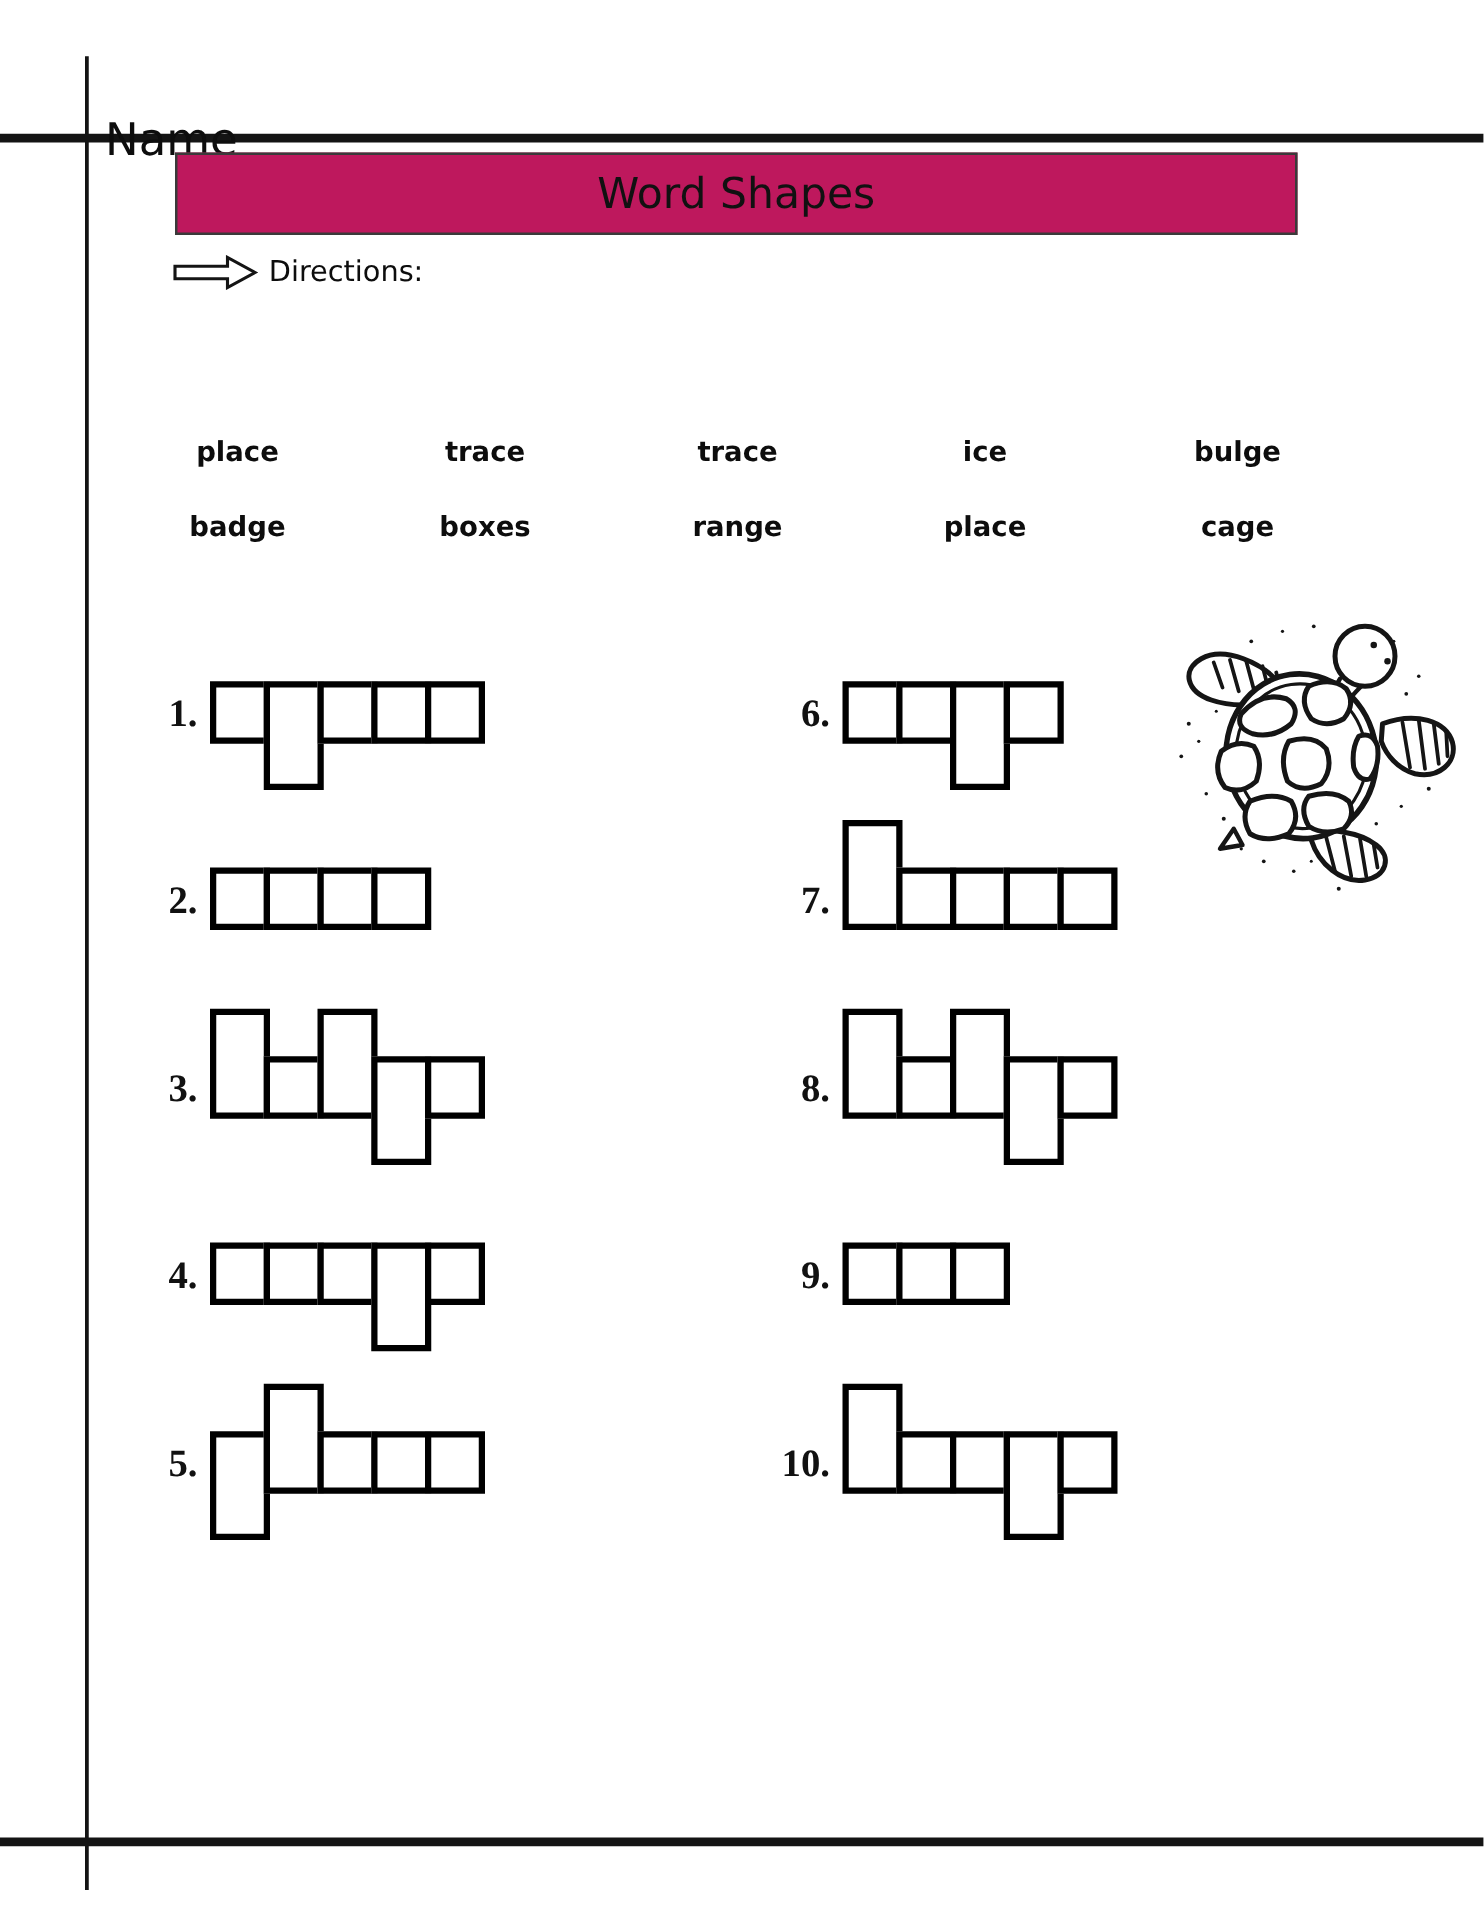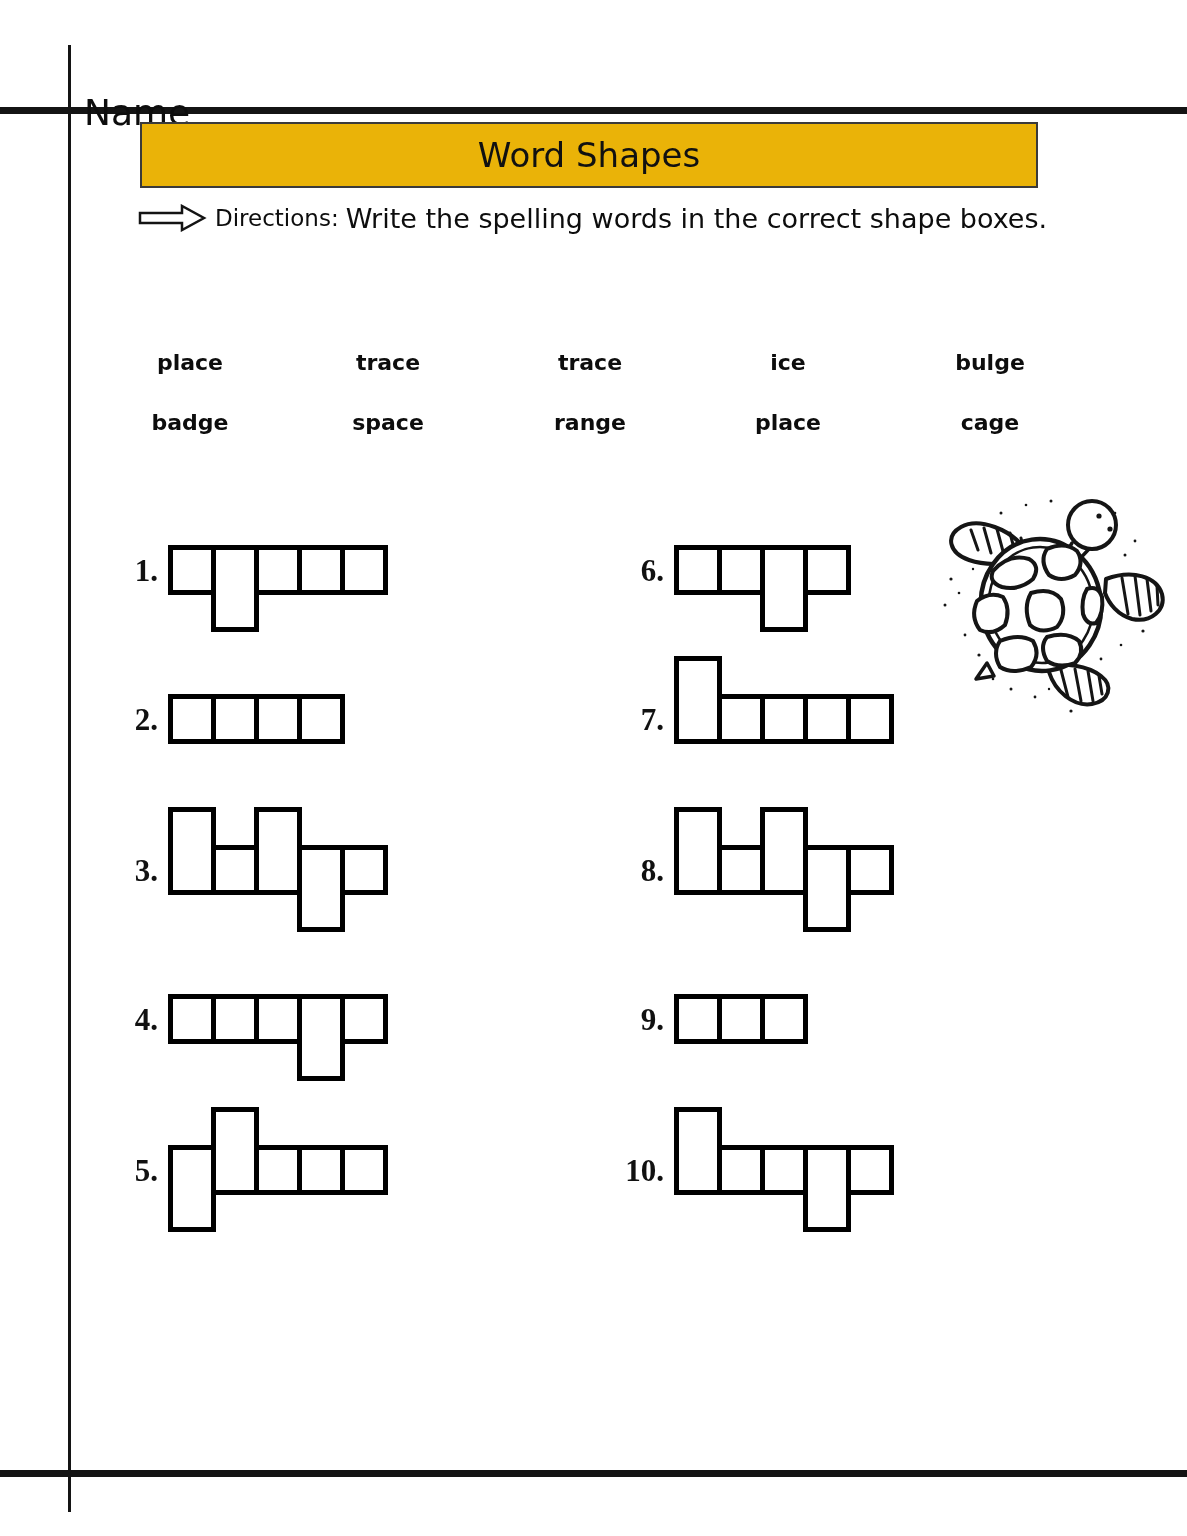--- a/index.html
+++ b/index.html
@@ -15,21 +15,21 @@
   .hline{position:absolute;left:0;width:1187px;height:7px;background:#141414;}
   .hline.top{top:107px;}
   .hline.bottom{top:1470px;}
   .name-row{
     position:absolute;left:84px;top:48px;
     font-size:36px;letter-spacing:0;white-space:nowrap;margin-top:44px;
   }
   .name-row .blank{letter-spacing:-1px;font-size:34px;}
   .title-box{
     position:absolute;left:140px;top:122px;width:898px;height:66px;
-    background:#eab308;border:2px solid #3a3a3a;
+    background:#be185d;border:2px solid #3a3a3a;
     display:flex;align-items:center;justify-content:center;
     font-size:34px;font-weight:500;color:#111;
     box-sizing:border-box;
   }
   .directions{
     position:absolute;left:138px;top:200px;height:36px;
     display:flex;align-items:center;gap:7px;white-space:nowrap;
   }
   .dir-arrow{flex:0 0 auto;}
   .dir-label{font-size:23px;}
@@ -65,31 +65,30 @@
 
   <div class="title-box">
     <span>Word Shapes</span>
   </div>
 
   <div class="directions">
     <svg class="dir-arrow" width="70" height="28" viewBox="0 0 70 28">
       <polygon points="2,9 44,9 44,2 66,14 44,26 44,19 2,19" fill="#fff" stroke="#141414" stroke-width="2.5"></polygon>
     </svg>
     <span class="dir-label">Directions:</span>
-    <span class="dir-text">Write the spelling words in the correct shape boxes.</span>
   </div>
 
   <div id="word-bank">
       <span class="bank-word" style="left: 190px; top: 350px;">place</span>
       <span class="bank-word" style="left: 388px; top: 350px;">trace</span>
       <span class="bank-word" style="left: 590px; top: 350px;">trace</span>
       <span class="bank-word" style="left: 788px; top: 350px;">ice</span>
       <span class="bank-word" style="left: 990px; top: 350px; text-align: center;">bulge</span>
       <span class="bank-word" style="left: 190px; top: 410px;">badge</span>
-      <span class="bank-word" style="left: 388px; top: 410px;">space</span>
+      <span class="bank-word" style="left: 388px; top: 410px;">boxes</span>
       <span class="bank-word" style="left: 590px; top: 410px;">range</span>
       <span class="bank-word" style="left: 788px; top: 410px;">place</span>
       <span class="bank-word" style="left: 990px; top: 410px;">cage</span>
     </div>
 
   <div id="shapes-layer">
       <div class="shape-number" style="left: 80px; top: 555px;">1.</div>
       <div class="cell" style="left: 168px; width: 48px; top: 545px; height: 50px;"></div>
       <div class="cell" style="left: 211px; width: 48px; top: 545px; height: 87px;"></div>
       <div class="cell" style="left: 254px; width: 48px; top: 545px; height: 50px;"></div>

